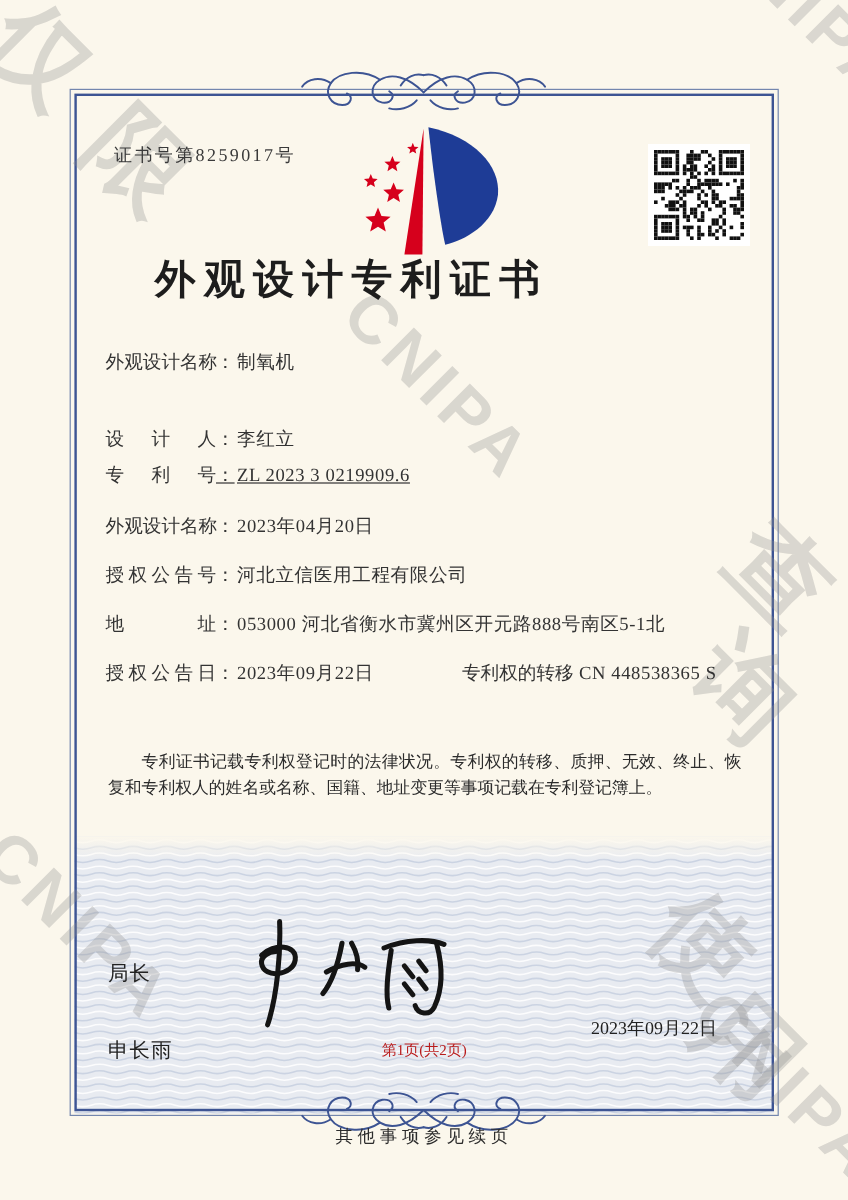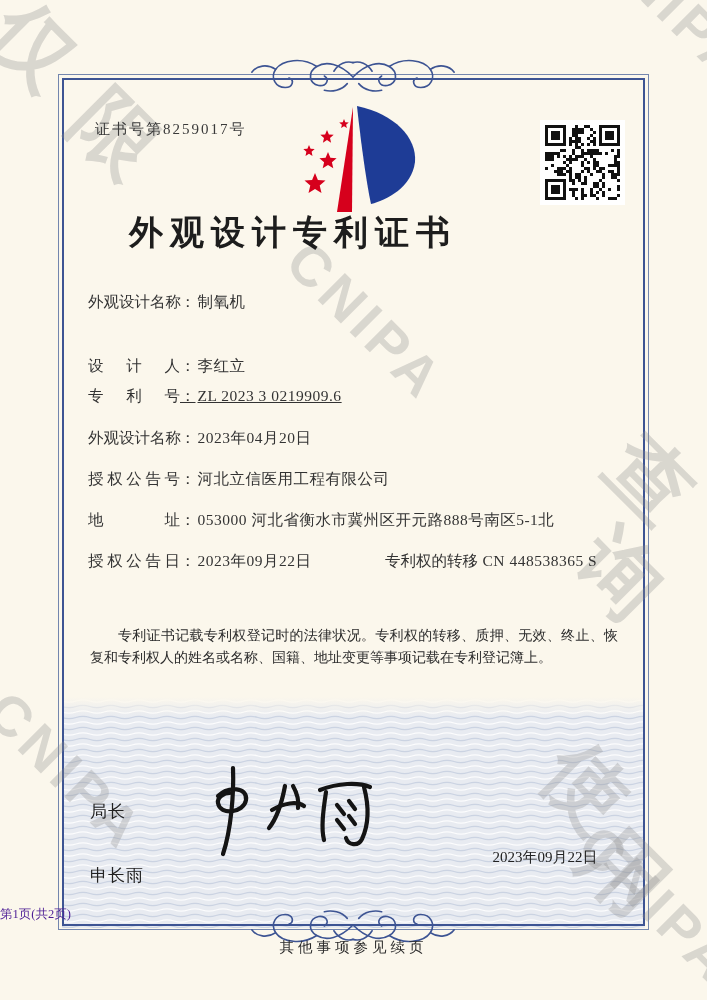--- a/index.html
+++ b/index.html
@@ -43,21 +43,21 @@
   .para{position:absolute;left:90px;width:528px;font-size:14px;line-height:22px;text-align:justify;
         text-indent:2em;color:#2c2c2c;}
   .p1{top:580px;}
   .p2{top:625px;font-family:Liberation Serif, serif;}
 
   .signer{position:absolute;left:90px;font-size:17px;color:#222;letter-spacing:1px;}
   .signer.t1{top:800px;}
   .signer.t2{top:828px;margin-top:36px;}
   .signature{position:absolute;left:190px;top:760px;width:200px;height:100px;}
   .issue-date{position:absolute;left:455px;top:848px;width:180px;text-align:center;font-size:15px;color:#222;}
-  .page-note{position:absolute;left:0;top:906px;width:707px;font-size:12.5px;color:#4c1d95;z-index:3;}
+  .page-note{position:absolute;left:0;top:867px;width:707px;text-align:center;font-size:12.5px;color:#b91c1c;z-index:3;}
   .cont-note{position:absolute;left:0;top:938px;width:707px;text-align:center;font-size:14.5px;
              letter-spacing:4px;color:#2c2c2c;font-family:Liberation Serif, serif;}
 </style>
 </head>
 <body>
 
 <div class="page">
 
   <div class="band" id="band">
       <svg width="583" height="231" style="position: absolute; left: 0px; top: 0px;">

